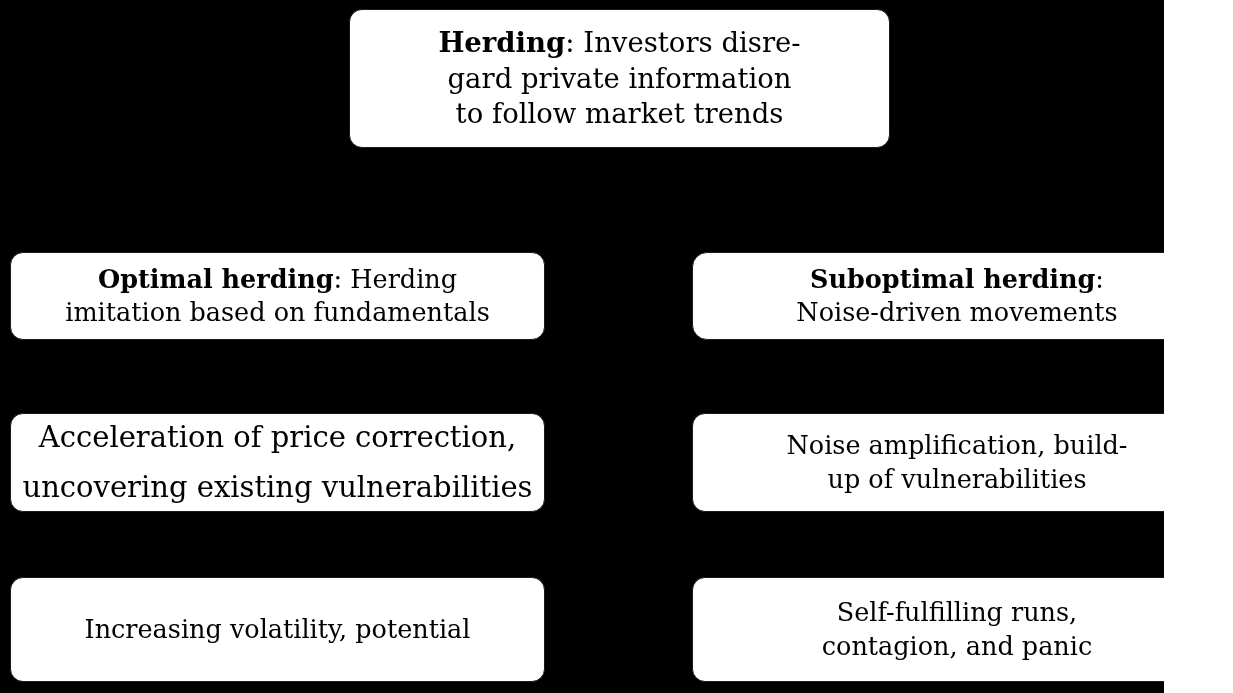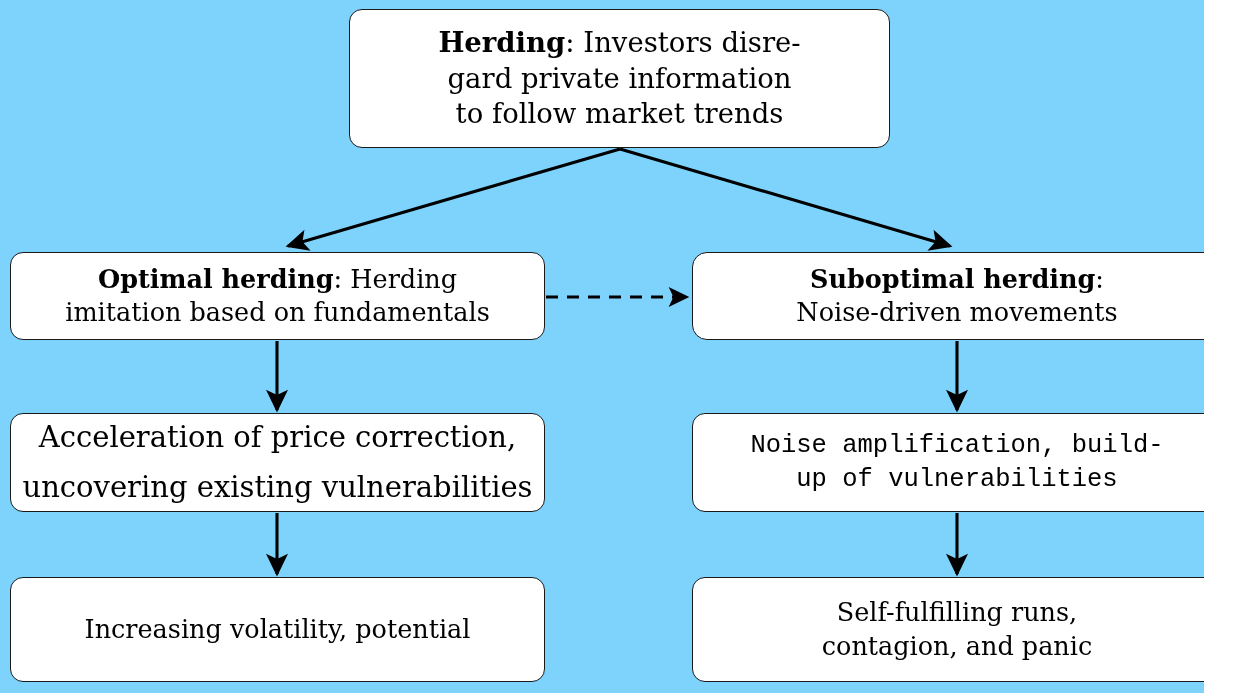--- a/index.html
+++ b/index.html
@@ -7,23 +7,22 @@
     padding: 0;
     background: #ffffff;
   }
   body {
     font-family: "DejaVu Serif", "Liberation Serif", serif;
   }
   #canvas {
     position: relative;
     width: 1164px;
     height: 693px;
-    background: #7dd3fc;
+    background: #000000;
     overflow: hidden;
-    padding-left: 40px;
   }
   .node {
     position: absolute;
     box-sizing: border-box;
     border: 1.6px solid #1a1a1a;
     border-radius: 13px;
     background: #ffffff;
     display: flex;
     flex-direction: column;
     align-items: center;
@@ -55,21 +54,20 @@
     border-radius: 15px;
   }
   #node-acceleration {
     left: 10px; top: 413px; width: 535px; height: 99px;
     font-size: 29px;
     gap: 12px;
   }
   #node-noise {
     left: 692px; top: 413px; width: 530px; height: 99px;
     font-size: 25.5px;
-    font-family: Liberation Mono, monospace;
   }
   #node-volatility {
     left: 10px; top: 577px; width: 535px; height: 105px;
     font-size: 25.5px;
   }
   #node-runs {
     left: 692px; top: 577px; width: 530px; height: 105px;
     font-size: 25.5px;
     align-items: center;
   }

